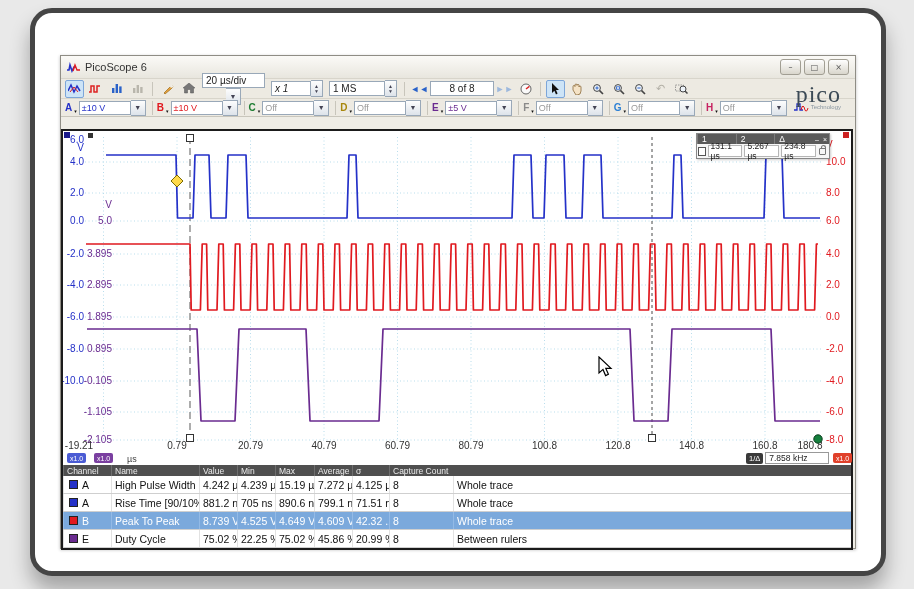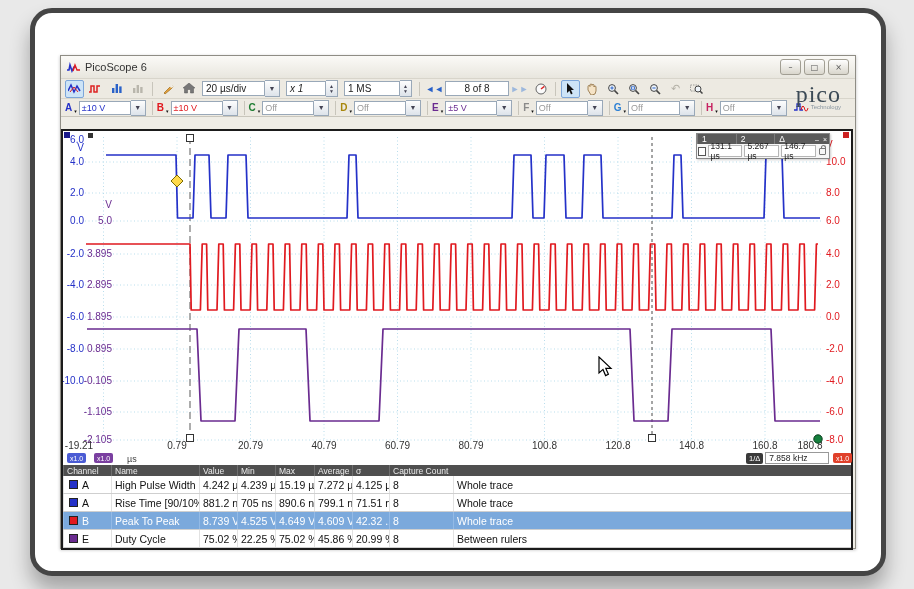--- a/index.html
+++ b/index.html
@@ -136,21 +136,21 @@
       <svg class="micon" width="12" height="12" viewBox="0 0 12 12">
         <path d="M2,10 L8,4 L10,2 L11,4 L9,6 L3,11 Z" fill="#e8a33d" stroke="#9a6a1a" stroke-width="0.7"></path>
         <circle cx="9.6" cy="3.2" r="1.5" fill="#efede6"></circle>
       </svg>
     </div>
     <div class="tbtn">
       <svg class="micon" width="12" height="11" viewBox="0 0 12 11">
         <polygon points="6,0 12,5 10.5,5 10.5,10 7.5,10 7.5,6.5 4.5,6.5 4.5,10 1.5,10 1.5,5 0,5" fill="#777" stroke="#555" stroke-width="0.5"></polygon>
       </svg>
     </div>
-    <div style="display:flex;align-items:center;margin:0 3px;">
+    <div style="display:flex;align-items:center;margin:0 3px;flex-direction:column;">
       <div class="tbox" style="width:55px;">20 µs/div</div>
       <div class="dropbtn">▼</div>
     </div>
     <div style="display:flex;align-items:center;margin:0 3px;">
       <div class="tbox" style="width:32px;font-style:italic;">x 1</div>
       <div class="spin">
             <span>▲</span>
             <span>▼</span>
           </div>
     </div>
@@ -364,21 +364,21 @@
         <span class="hc">1</span>
         <span class="hc">2</span>
         <span class="hc">Δ</span>
         <span class="hx">–</span>
         <span class="hx">×</span>
       </div>
       <div class="lbody">
         <span class="sqicon"></span>
         <span class="cell">131.1 µs</span>
         <span class="cell">5.267 µs</span>
-        <span class="cell">146.7 µs</span>
+        <span class="cell">234.8 µs</span>
         <span class="lock"></span>
       </div>
     </div>
 
     <div class="badge" style="left:4px;top:322px;background:#4a5bd4;">x1.0</div>
     <div class="badge" style="left:31px;top:322px;background:#7a3fa0;">x1.0</div>
     <span id="unit-us">µs</span>
     <div id="invbox">
       <span class="dark">1/Δ</span>
       <span class="freq">7.858 kHz</span>

